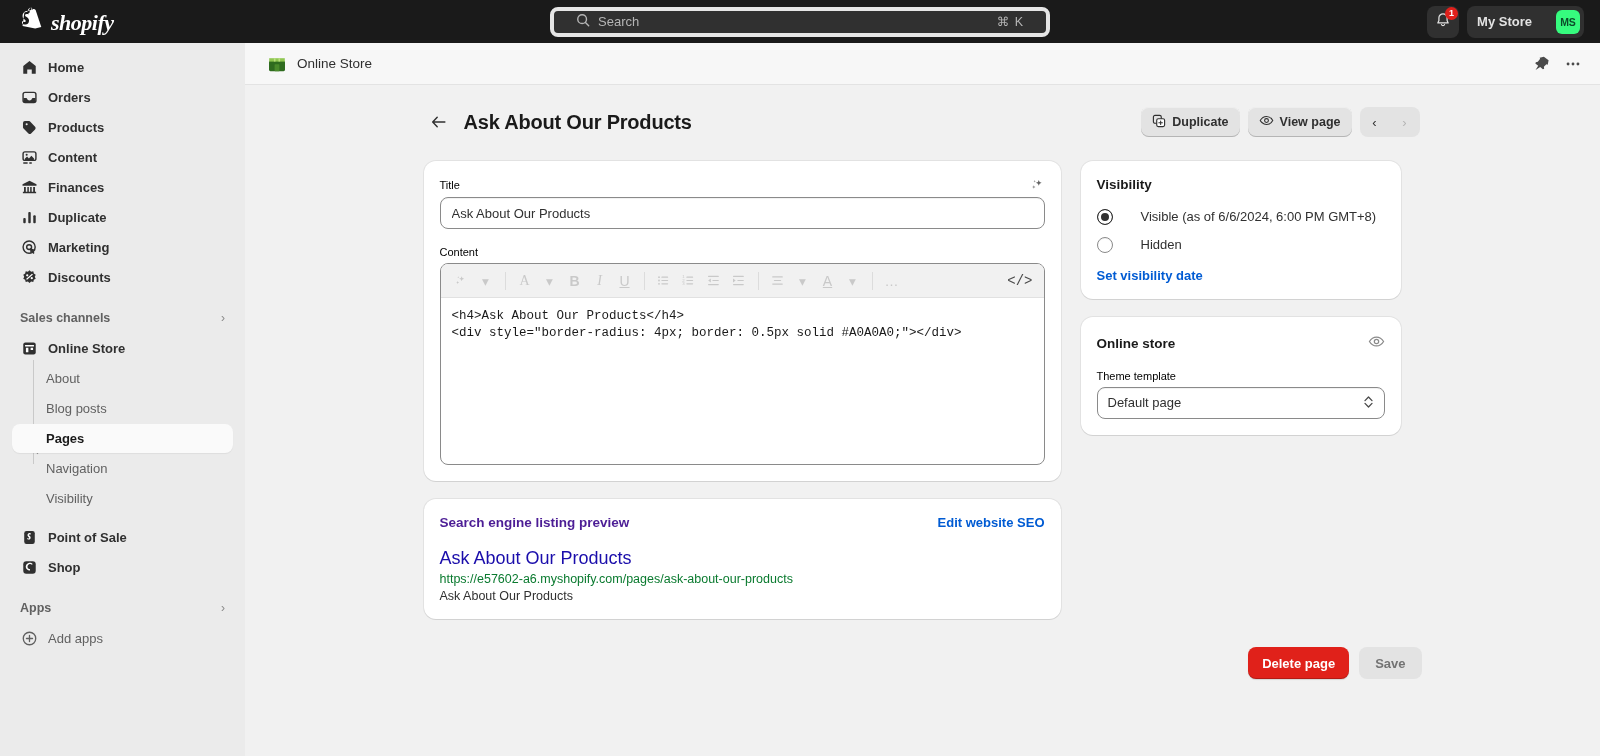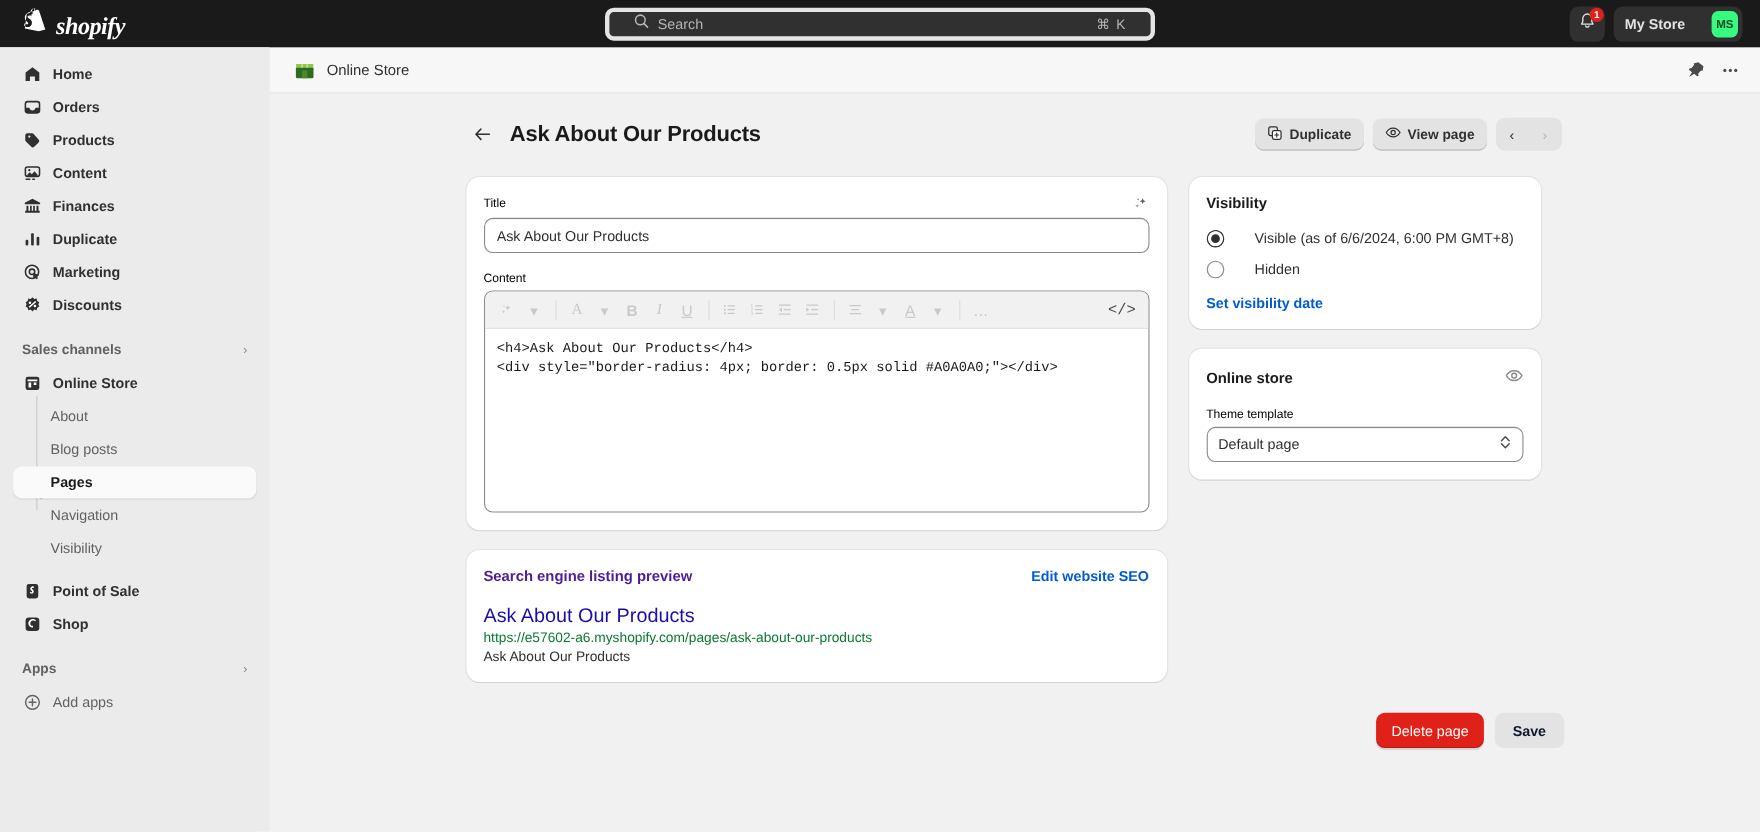--- a/index.html
+++ b/index.html
@@ -183,26 +183,26 @@
     font-size: 13px; color: #303030; cursor: pointer;
     box-shadow: 0 1px 0 rgba(0,0,0,.05) inset;
   }
   .select .caret { margin-left: auto; color: #4a4a4a; font-size: 10px; line-height: 1; }
 
   .footer-actions {
     display: flex; justify-content: flex-end; gap: 10px; padding: 10px 0 24px 0;
   }
   .btn-danger {
     height: 32px; border-radius: 8px; background: #e0211a; border: none; color: #fff;
-    font-size: 13px; font-weight: 400; padding: 0 14px; cursor: pointer;
+    font-size: 13px; font-weight: 700; padding: 0 14px; cursor: pointer;
     font-family: "Liberation Sans", sans-serif;
     box-shadow: 0 -1px 0 0 rgba(0,0,0,.2) inset, 0 1px 1px rgba(0,0,0,.12);
   }
   .btn-disabled {
-    height: 32px; border-radius: 8px; background: #e3e3e3; border: none; color: #0f172a;
+    height: 32px; border-radius: 8px; background: #e3e3e3; border: none; color: #737373;
     font-size: 13px; font-weight: 650; padding: 0 16px; cursor: default;
     font-family: "Liberation Sans", sans-serif;
   }
   .icon-btn { display: flex; align-items: center; justify-content: center; cursor: pointer; }
 </style>
 </head>
 <body>
 
 <div class="topbar">
   <div class="brand">

